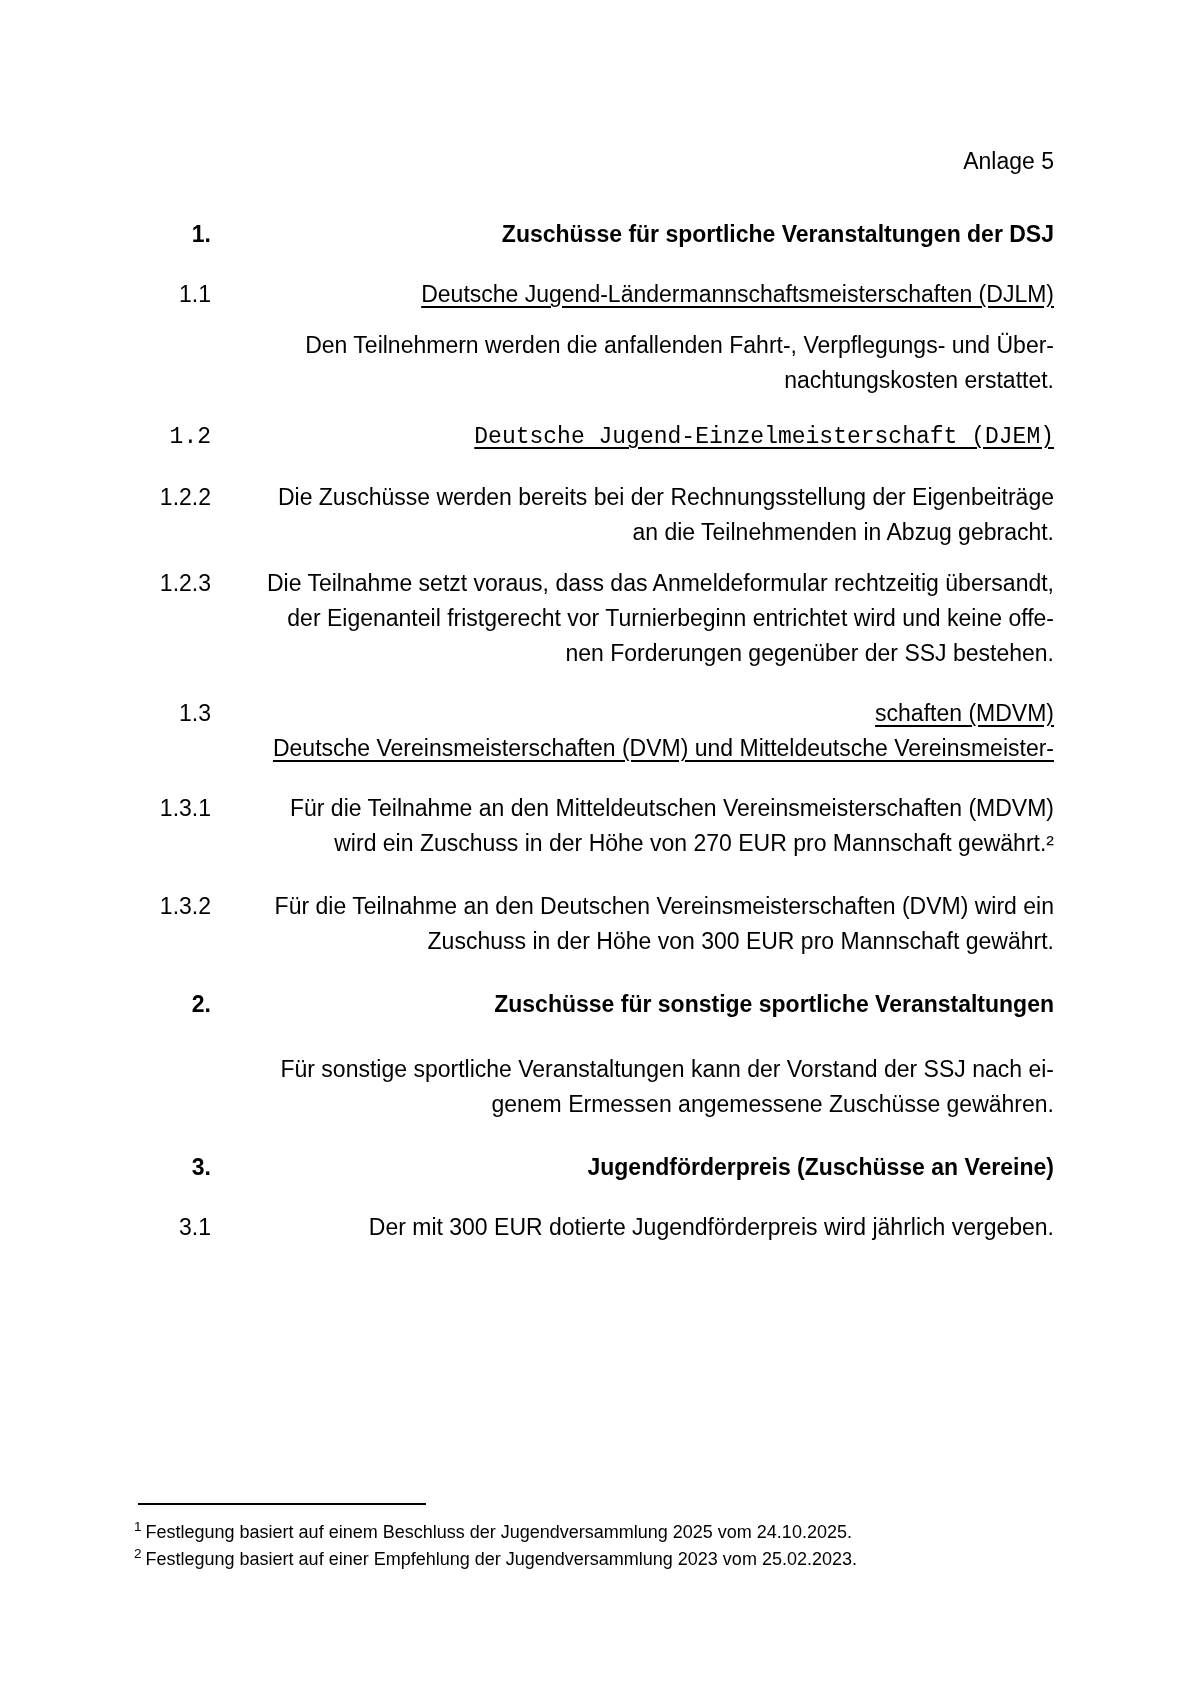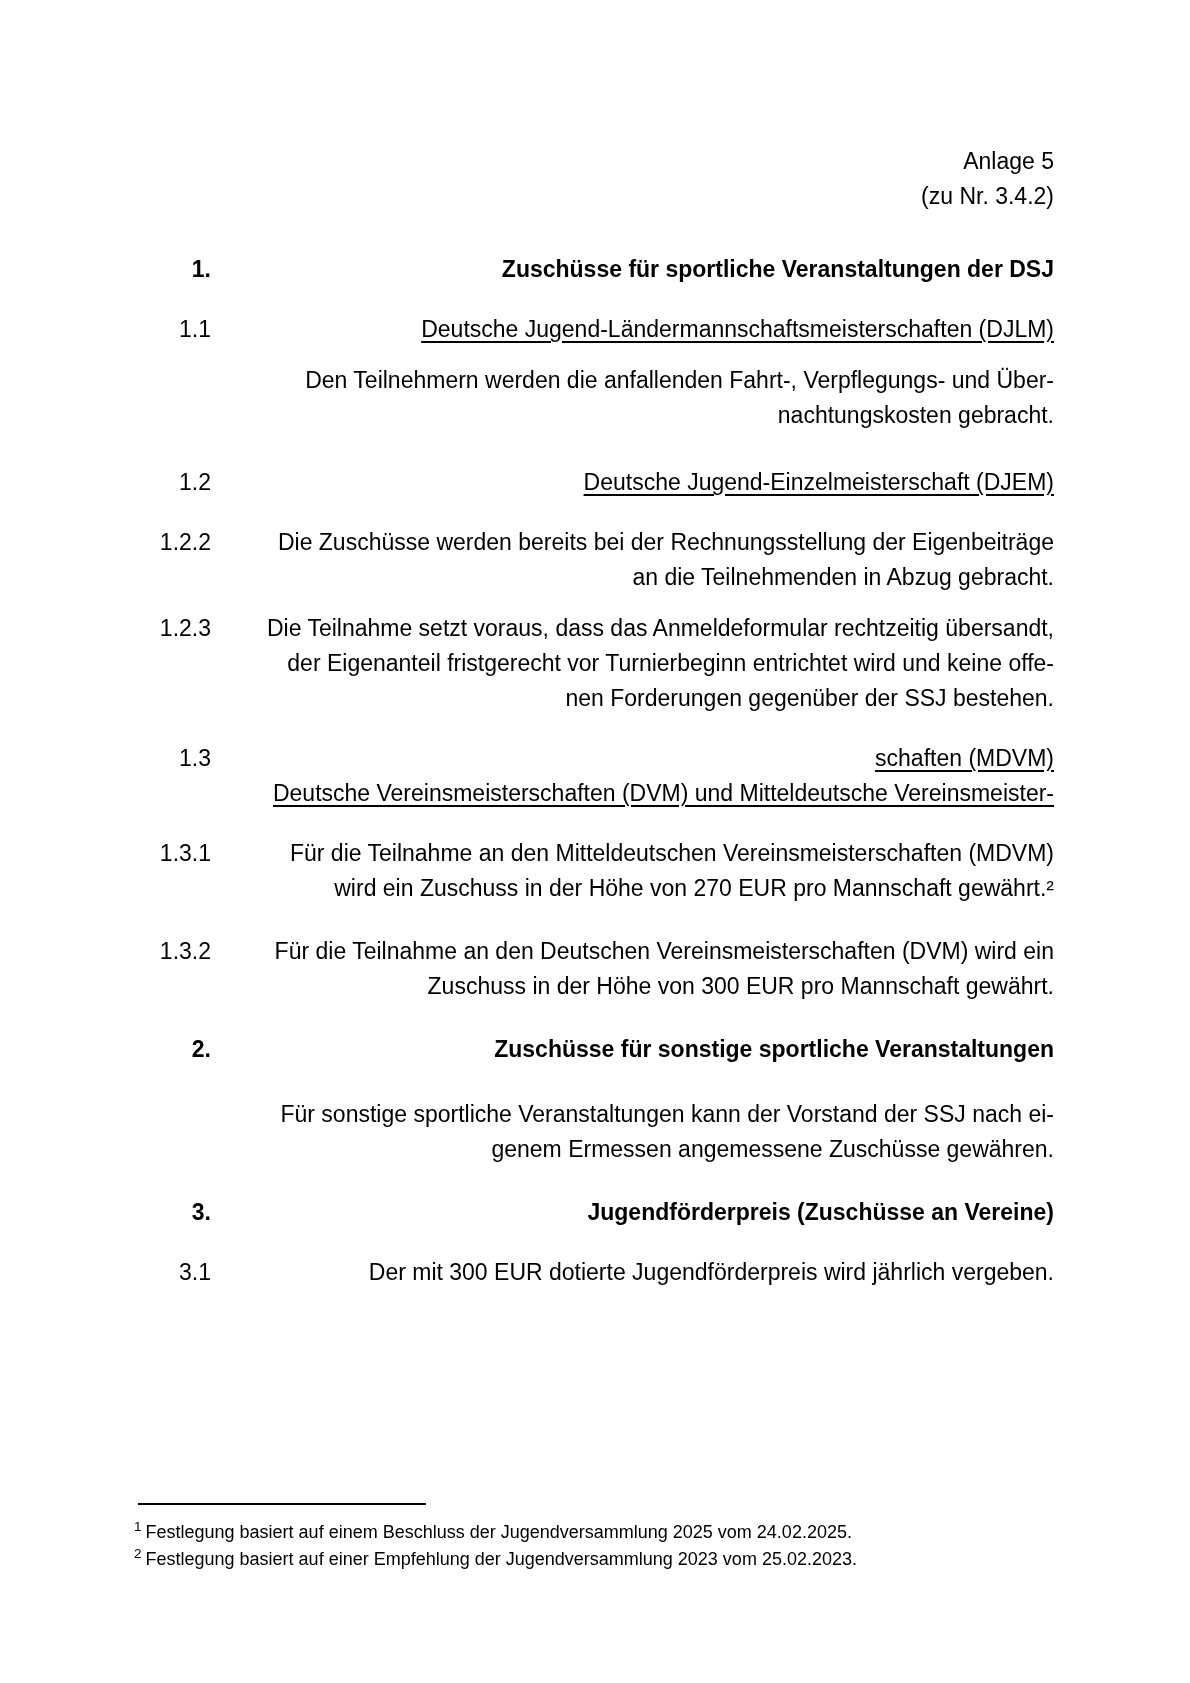--- a/index.html
+++ b/index.html
@@ -43,21 +43,21 @@
   }
   .underline .line {
     text-decoration: underline;
     text-decoration-thickness: 2px;
     text-underline-offset: 4px;
   }
   .mt20 { margin-top: 16px; }
   .mt25 { margin-top: 25px; }
   .mt28 { margin-top: 28px; }
   .mt30 { margin-top: 30px; }
-  .mt35 { margin-top: 32px; }
+  .mt35 { margin-top: 22px; font-family: Liberation Mono, monospace; }
   .mt38 { margin-top: 38px; }
   .footnotes {
     position: absolute;
     left: 134px;
     top: 1503px;
     width: 920px;
     font-size: 18px;
     line-height: 27px;
   }
   .fn-separator {
@@ -78,21 +78,20 @@
   }
 </style>
 </head>
 <body>
 
 <div class="doc">
 
   <div class="block">
     <div class="content">
       <div class="line">Anlage 5</div>
-      <div class="line">(zu Nr. 3.4.2)</div>
     </div>
   </div>
 
   <div class="block h1 mt38">
     <span class="num">1.</span>
     <div class="content">
       <div class="line">Zuschüsse für sportliche Veranstaltungen der DSJ</div>
     </div>
   </div>
 
@@ -100,21 +99,21 @@
     <span class="num">1.1</span>
     <div class="content">
       <div class="line">Deutsche Jugend-Ländermannschaftsmeisterschaften (DJLM)</div>
     </div>
   </div>
 
   <div class="block mt20">
     <span class="num"></span>
     <div class="content">
       <div class="line">Den Teilnehmern werden die anfallenden Fahrt-, Verpflegungs- und Über-</div>
-      <div class="line">nachtungskosten gebracht.</div>
+      <div class="line">nachtungskosten erstattet.</div>
     </div>
   </div>
 
   <div class="block underline mt35">
     <span class="num">1.2</span>
     <div class="content">
       <div class="line">Deutsche Jugend-Einzelmeisterschaft (DJEM)</div>
     </div>
   </div>
 
@@ -187,18 +186,18 @@
     <div class="content">
       <div class="line">Der mit 300 EUR dotierte Jugendförderpreis wird jährlich vergeben.</div>
     </div>
   </div>
 
 </div>
 
 <div class="footnotes">
   <div class="fn-separator"></div>
   <div class="footnote">
-    <sup>1</sup><span>Festlegung basiert auf einem Beschluss der Jugendversammlung 2025 vom 24.02.2025.</span>
+    <sup>1</sup><span>Festlegung basiert auf einem Beschluss der Jugendversammlung 2025 vom 24.10.2025.</span>
   </div>
   <div class="footnote">
     <sup>2</sup><span>Festlegung basiert auf einer Empfehlung der Jugendversammlung 2023 vom 25.02.2023.</span>
   </div>
 </div>
 
 </body></html>

